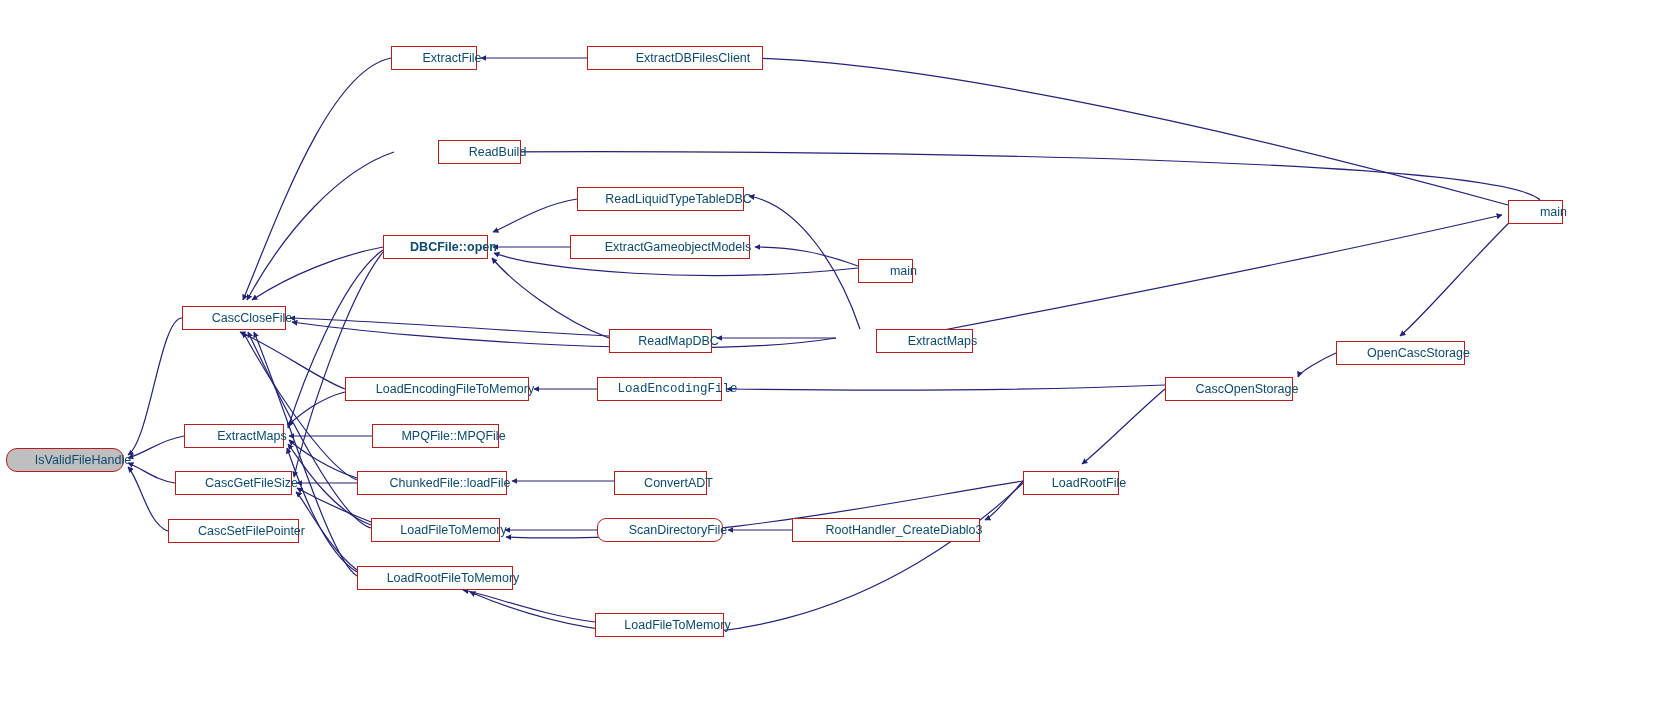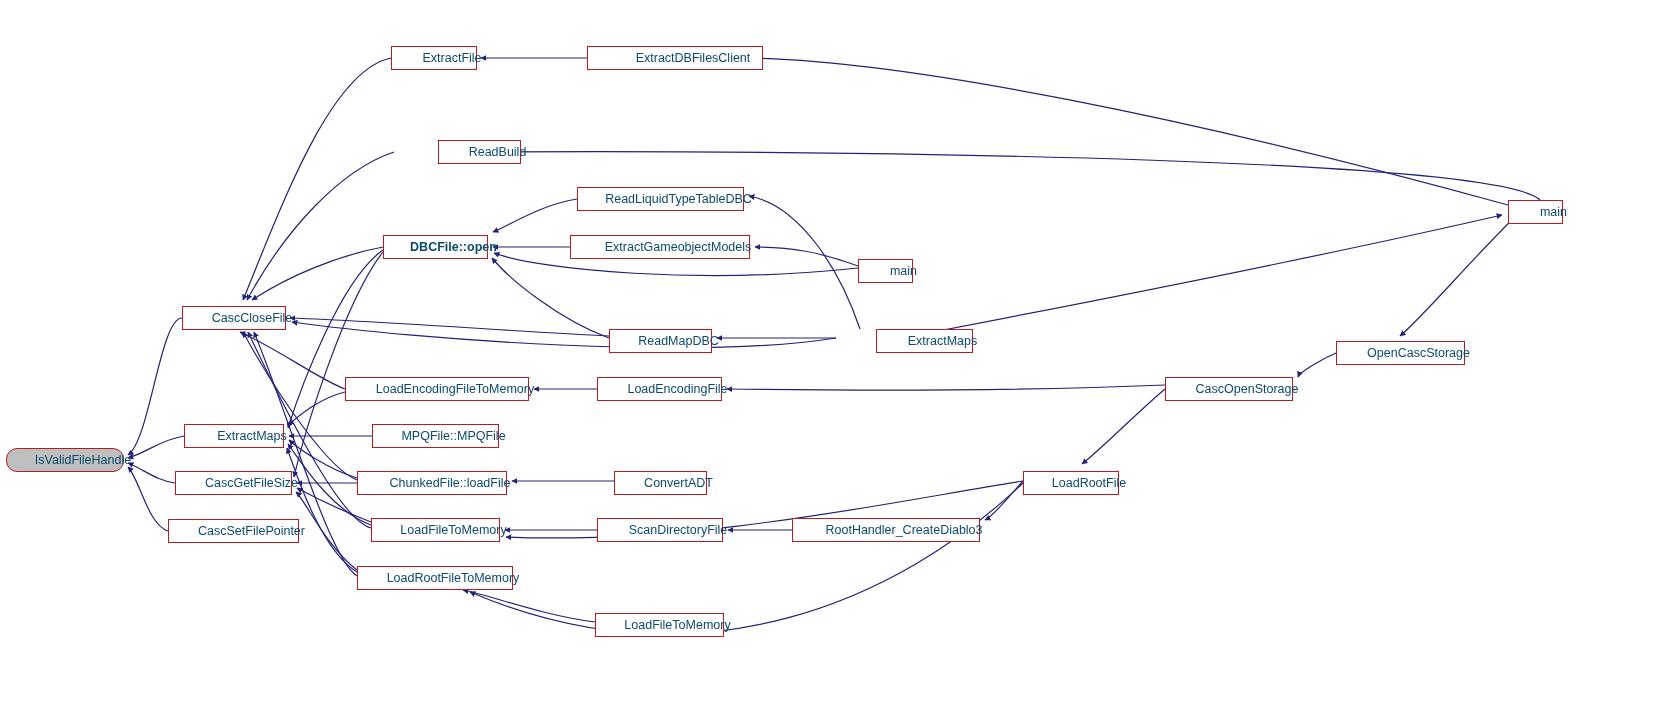--- a/index.html
+++ b/index.html
@@ -132,23 +132,23 @@
   <div class="node" style="left:383px; top:235px; width:105px; height:24px;font-weight:bold;">DBCFile::open</div>
   <div class="node" style="left:345px; top:377px; width:184px; height:24px;">LoadEncodingFileToMemory</div>
   <div class="node" style="left:372px; top:424px; width:127px; height:24px;">MPQFile::MPQFile</div>
   <div class="node" style="left:357px; top:471px; width:150px; height:24px;">ChunkedFile::loadFile</div>
   <div class="node" style="left:371px; top:518px; width:129px; height:24px;">LoadFileToMemory</div>
   <div class="node" style="left:357px; top:566px; width:156px; height:24px;">LoadRootFileToMemory</div>
   <div class="node" style="left:587px; top:46px; width:176px; height:24px;">ExtractDBFilesClient</div>
   <div class="node" style="left:577px; top:187px; width:167px; height:24px;">ReadLiquidTypeTableDBC</div>
   <div class="node" style="left:570px; top:235px; width:180px; height:24px;">ExtractGameobjectModels</div>
   <div class="node" style="left:609px; top:329px; width:103px; height:24px;">ReadMapDBC</div>
-  <div class="node" style="left:597px; top:377px; width:125px; height:24px;">LoadEncodingFile</div>
+  <div class="node" style="left:597px; top:377px; width:125px; height:24px;font-family:Liberation Mono, monospace;">LoadEncodingFile</div>
   <div class="node" style="left:614px; top:471px; width:93px; height:24px;">ConvertADT</div>
-  <div class="node" style="left:597px; top:518px; width:126px; height:24px;">ScanDirectoryFile</div>
+  <div class="node" style="left:597px; top:518px; width:126px; height:24px;border-radius:9px;">ScanDirectoryFile</div>
   <div class="node" style="left:595px; top:613px; width:129px; height:24px;">LoadFileToMemory</div>
   <div class="node" style="left:858px; top:259px; width:55px; height:24px;">main</div>
   <div class="node" style="left:876px; top:329px; width:97px; height:24px;">ExtractMaps</div>
   <div class="node" style="left:792px; top:518px; width:188px; height:24px;">RootHandler_CreateDiablo3</div>
   <div class="node" style="left:1023px; top:471px; width:96px; height:24px;">LoadRootFile</div>
   <div class="node" style="left:1165px; top:377px; width:128px; height:24px;">CascOpenStorage</div>
   <div class="node" style="left:1336px; top:341px; width:129px; height:24px;">OpenCascStorage</div>
   <div class="node" style="left:1508px; top:200px; width:55px; height:24px;">main</div>
 
 </div>

